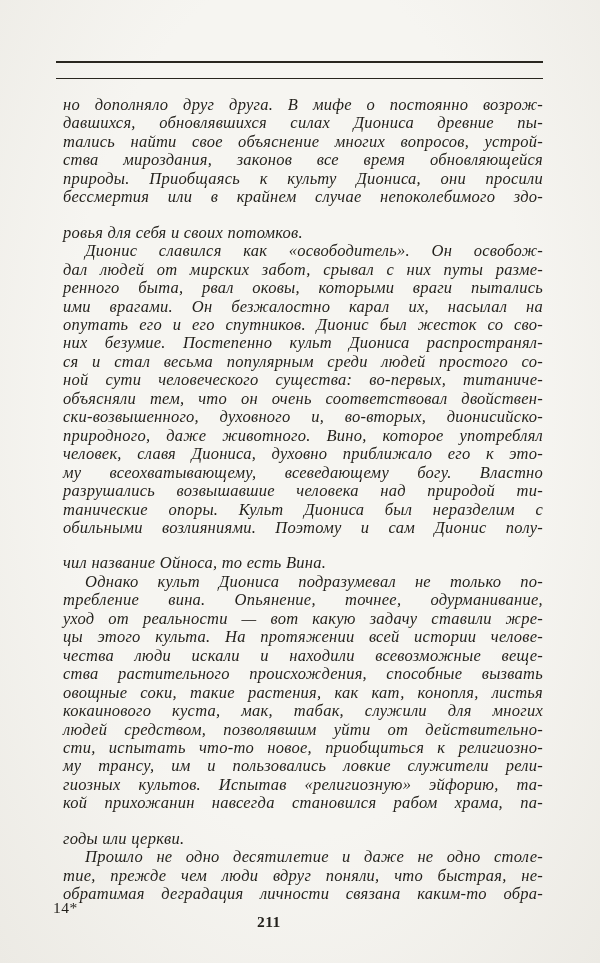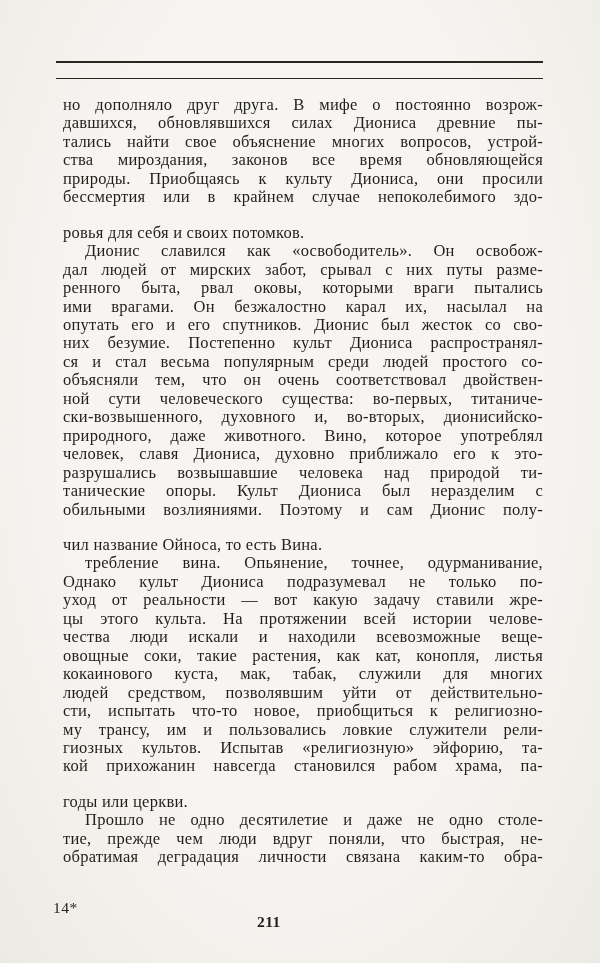--- a/index.html
+++ b/index.html
@@ -22,20 +22,21 @@
     left:63px; top:96px; width:480px;
     font-size:16.5px;
     line-height:18.45px;
     letter-spacing:0.015em;
   }
 
   .para { margin:0; }
   .line {
     text-align:justify;
     text-align-last:justify;
+    font-style:italic;
     -moz-text-align-last:justify;
   }
   .line.endpara {
     text-align-last:left;
     margin-top:17px;
     -moz-text-align-last:left;
   }
   .para.indented .line:first-child { padding-left:22px; }
 
   .footer-sig, .footer-page {
@@ -68,37 +69,39 @@
     </div>
 
     <div class="para indented">
       <div class="line">Дионис славился как «освободитель». Он освобож-</div>
       <div class="line">дал людей от мирских забот, срывал с них путы разме-</div>
       <div class="line">ренного быта, рвал оковы, которыми враги пытались</div>
       <div class="line">ими врагами. Он безжалостно карал их, насылал на</div>
       <div class="line">опутать его и его спутников. Дионис был жесток со сво-</div>
       <div class="line">них безумие. Постепенно культ Диониса распространял-</div>
       <div class="line">ся и стал весьма популярным среди людей простого со-</div>
+      <div class="line">ной сути человеческого существа: во-первых, титаниче-</div>
       <div class="line">объясняли тем, что он очень соответствовал двойствен-</div>
-      <div class="line">ной сути человеческого существа: во-первых, титаниче-</div>
       <div class="line">ски-возвышенного, духовного и, во-вторых, дионисийско-</div>
       <div class="line">природного, даже животного. Вино, которое употреблял</div>
       <div class="line">человек, славя Диониса, духовно приближало его к это-</div>
+      <div class="line">му всеохватывающему, всеведающему богу. Властно</div>
       <div class="line">разрушались возвышавшие человека над природой ти-</div>
       <div class="line">танические опоры. Культ Диониса был неразделим с</div>
       <div class="line">обильными возлияниями. Поэтому и сам Дионис полу-</div>
       <div class="line endpara">чил название Ойноса, то есть Вина.</div>
     </div>
 
     <div class="para indented">
+      <div class="line">Однако культ Диониса подразумевал не только по-</div>
       <div class="line">требление вина. Опьянение, точнее, одурманивание,</div>
-      <div class="line">Однако культ Диониса подразумевал не только по-</div>
       <div class="line">уход от реальности — вот какую задачу ставили жре-</div>
       <div class="line">цы этого культа. На протяжении всей истории челове-</div>
       <div class="line">чества люди искали и находили всевозможные веще-</div>
+      <div class="line">ства растительного происхождения, способные вызвать</div>
       <div class="line">овощные соки, такие растения, как кат, конопля, листья</div>
       <div class="line">кокаинового куста, мак, табак, служили для многих</div>
       <div class="line">людей средством, позволявшим уйти от действительно-</div>
       <div class="line">сти, испытать что-то новое, приобщиться к религиозно-</div>
       <div class="line">му трансу, им и пользовались ловкие служители рели-</div>
       <div class="line">гиозных культов. Испытав «религиозную» эйфорию, та-</div>
       <div class="line">кой прихожанин навсегда становился рабом храма, па-</div>
       <div class="line endpara">годы или церкви.</div>
     </div>
 

